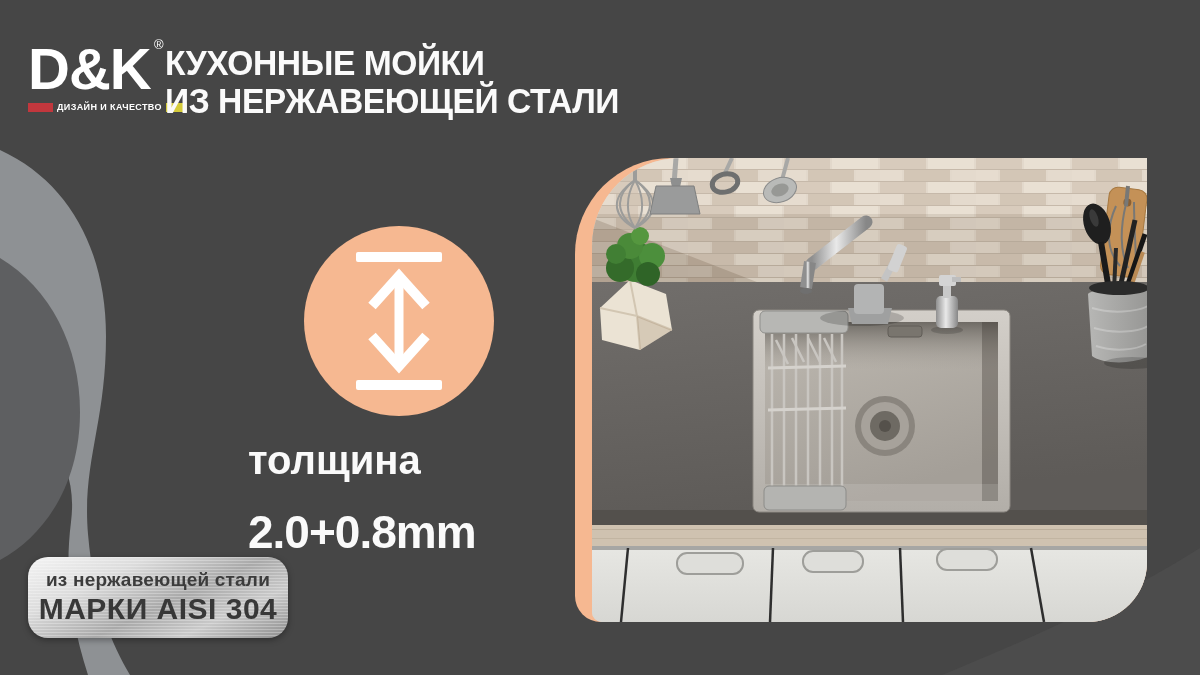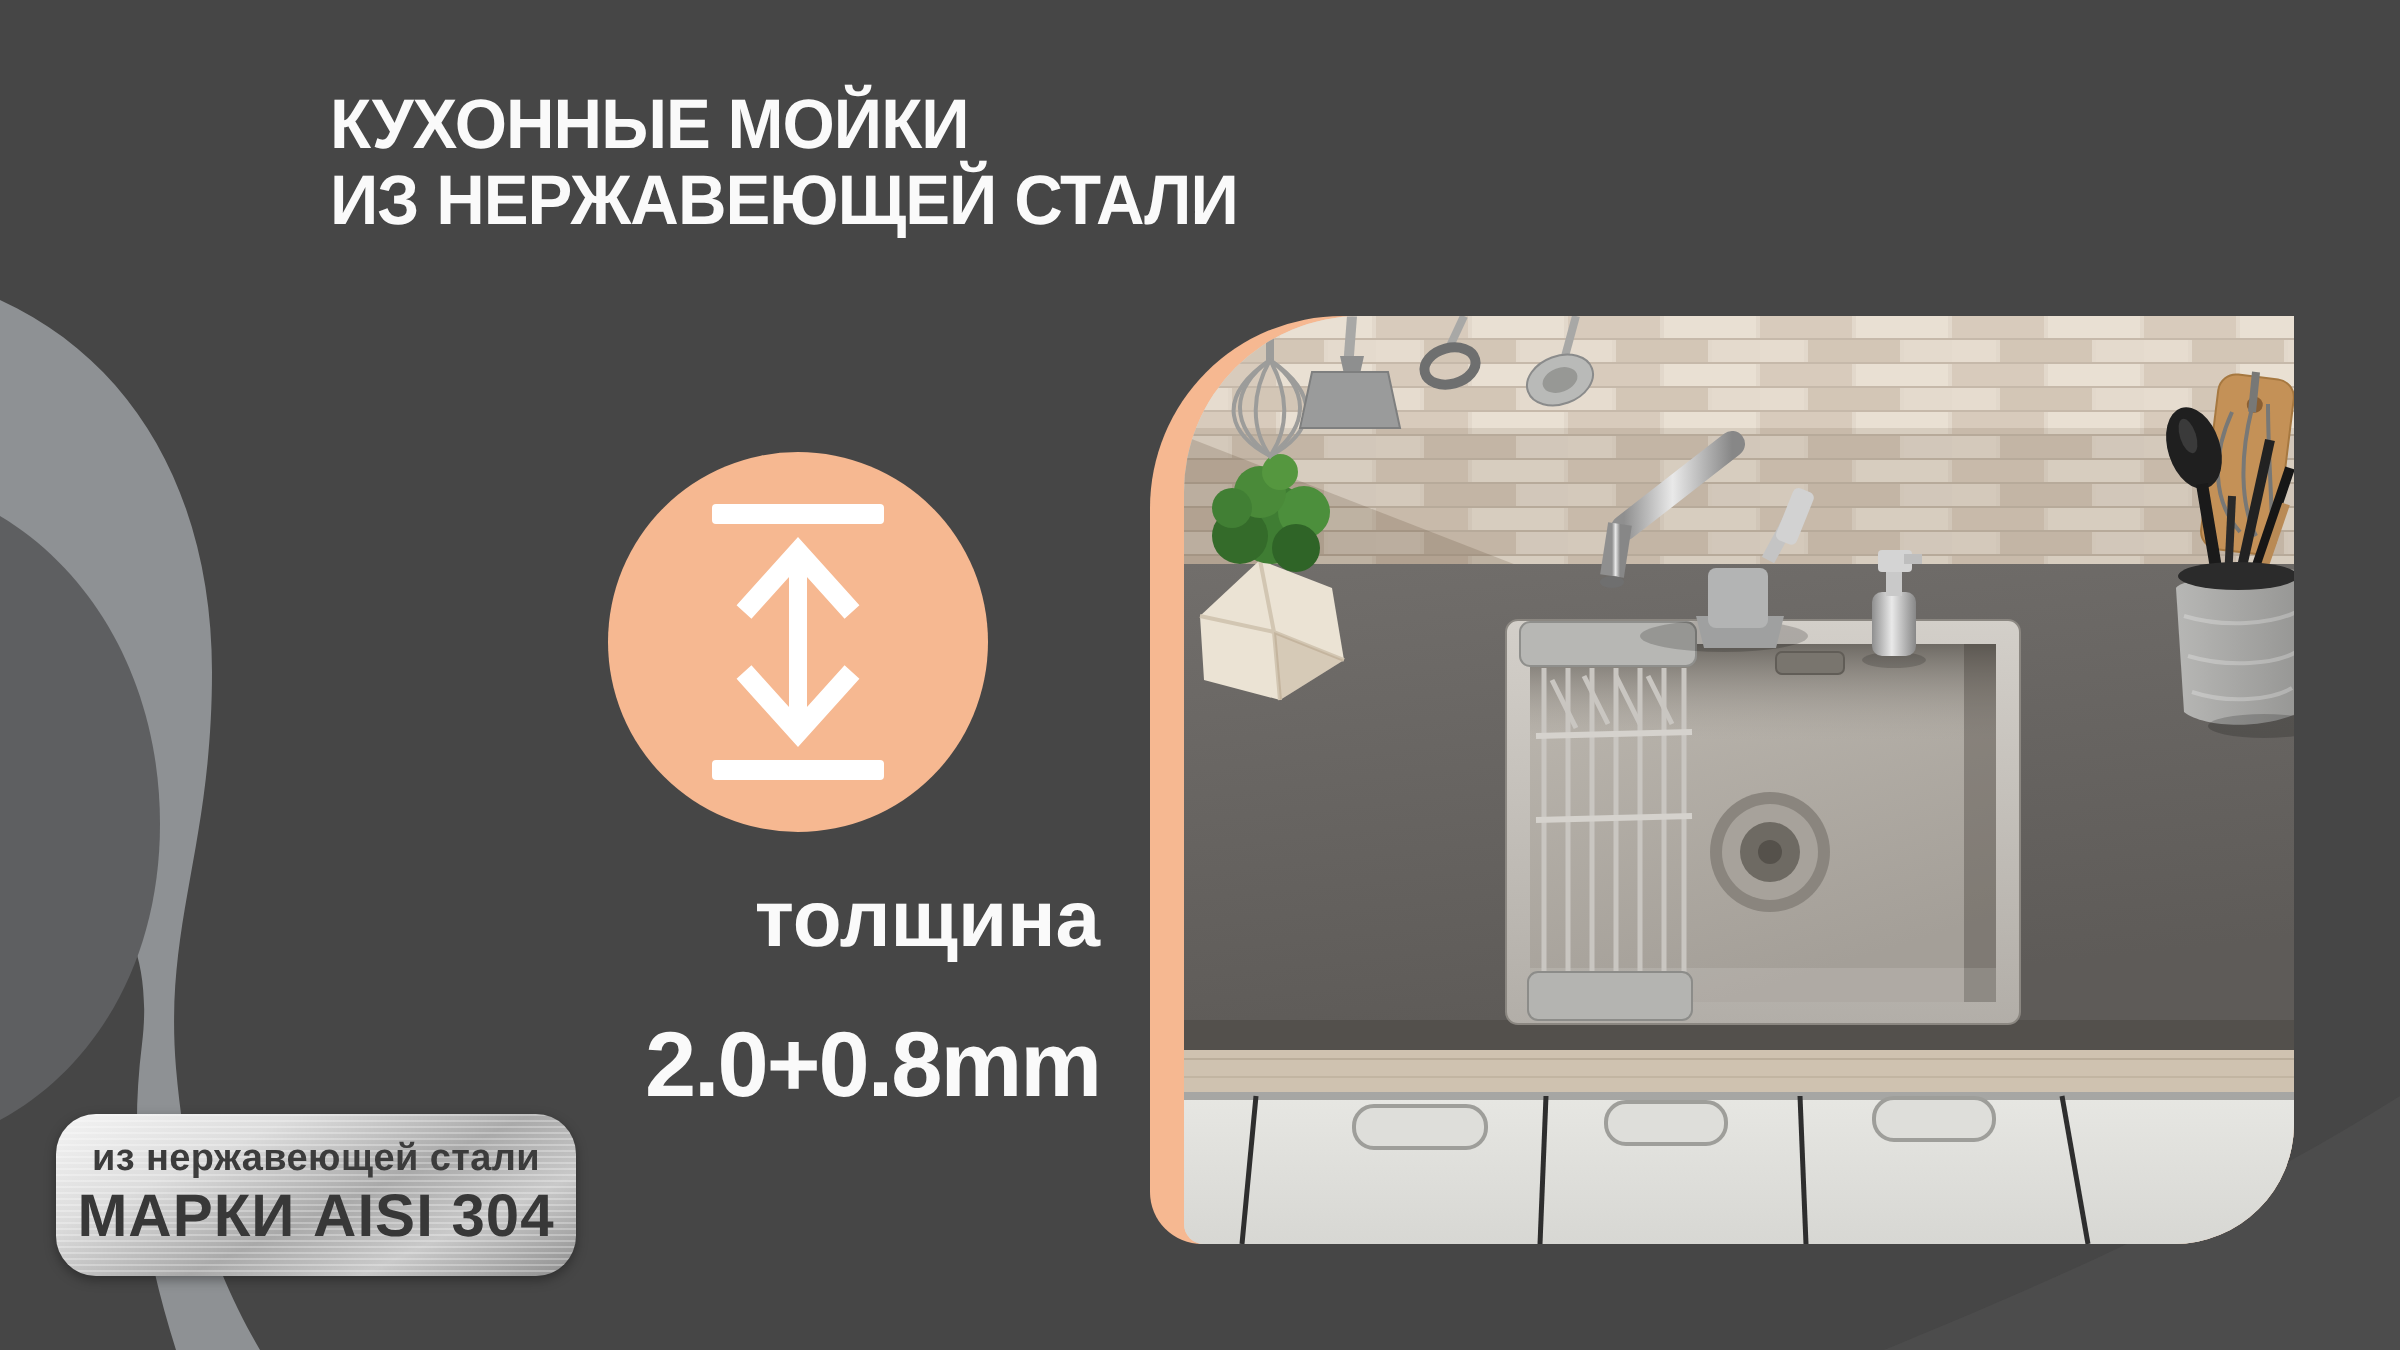--- a/index.html
+++ b/index.html
@@ -21,21 +21,21 @@
   .logo-bar{height:9px;flex:0 0 auto;}
   .bar-red{width:25px;background:var(--logo-red);}
   .bar-yellow{width:21px;background:var(--logo-yellow);}
   .logo-tagline{color:#FFF;font-size:9px;font-weight:700;letter-spacing:.4px;white-space:nowrap;}
 
   
   .title{position:absolute;left:165px;top:44px;color:var(--text-white);font-weight:700;
          font-size:35px;line-height:38px;letter-spacing:-.5px;transform:scaleX(.96);transform-origin:left top;}
 
   
-  .feature{position:absolute;left:248px;top:226px;width:302px;text-align:right;}
+  .feature{position:absolute;left:248px;top:226px;width:302px;text-align:left;}
   .feature-circle{width:190px;height:190px;border-radius:50%;background:var(--accent-peach);
                   margin:0 auto;display:flex;align-items:center;justify-content:center;}
   .feature-label{margin-top:22px;color:var(--text-white);font-size:40px;font-weight:700;}
   .feature-value{margin-top:22px;color:var(--text-white);font-size:46px;font-weight:700;letter-spacing:-1px;}
 
   
   .badge{position:absolute;left:28px;top:557px;width:260px;height:81px;border-radius:20px;
          background:
            repeating-linear-gradient(180deg,rgba(255,255,255,.28) 0 1px,rgba(0,0,0,0) 1px 3px),
            linear-gradient(155deg,#F4F4F4 0%,#DCDCDC 28%,#A9A9A9 55%,#C9C9C9 75%,#8D8D8D 100%);
@@ -55,20 +55,31 @@
 <body>
 
 <div class="stage">
 
   <svg class="bg-swoosh" viewBox="0 0 1200 675" aria-hidden="true">
     <path d="M0,150 C70,182 106,252 106,336 C106,424 82,462 88,534 C94,604 112,644 130,675 L88,675 C72,624 64,578 71,522 C79,456 42,430 0,416 Z" fill="var(--swoosh-light,#8E9194)"></path>
     <path d="M0,258 C50,288 80,346 80,412 C80,480 48,534 0,560 Z" fill="var(--swoosh-medium,#5E5F61)"></path>
     <path d="M1200,548 C1108,606 1012,646 942,675 L1200,675 Z" fill="#505050" opacity="0.6"></path>
   </svg>
 
+  <div class="logo">
+    <span class="logo-main">
+      <span>D&amp;K</span>
+      <span class="logo-reg">®</span>
+    </span>
+    <div class="logo-tagrow">
+      <span class="logo-bar bar-red"></span>
+      <span class="logo-tagline">ДИЗАЙН И КАЧЕСТВО</span>
+      <span class="logo-bar bar-yellow"></span>
+    </div>
+  </div>
 
   <div class="title">
     <div>КУХОННЫЕ МОЙКИ</div>
     <div>ИЗ НЕРЖАВЕЮЩЕЙ СТАЛИ</div>
   </div>
 
   <div class="feature">
     <div class="feature-circle">
       <svg width="190" height="190" viewBox="0 0 190 190" aria-hidden="true">
         <rect x="52" y="26" width="86" height="10" rx="2" fill="#FFF"></rect>

